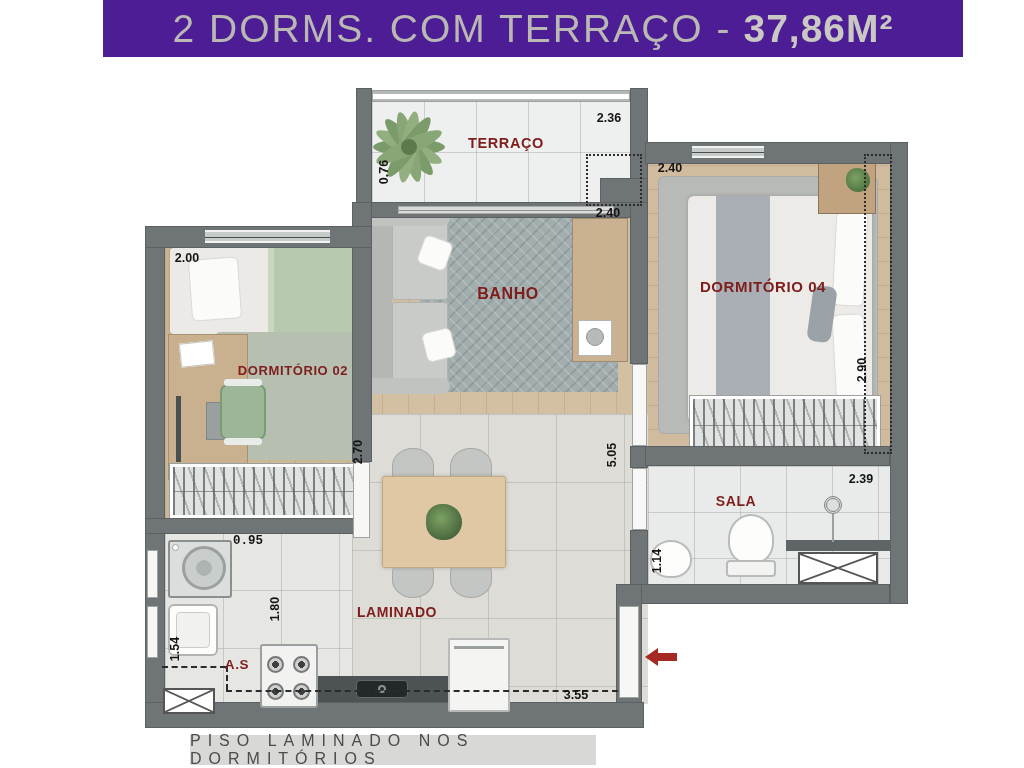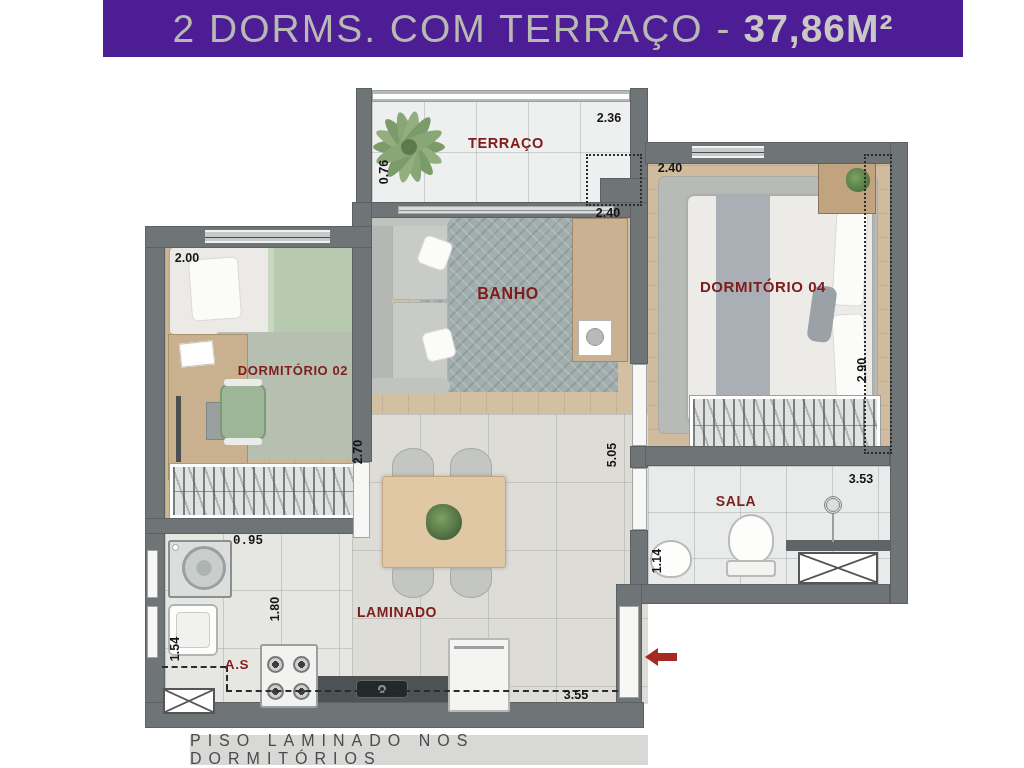--- a/index.html
+++ b/index.html
@@ -21,21 +21,21 @@
                    repeating-linear-gradient(-45deg,rgba(0,0,0,.10) 0 2px,transparent 2px 9px),#a2aeae;}
   .dim{font-size:12.5px;font-weight:bold;color:#141414;white-space:nowrap;width:44px;height:15px;
        display:flex;align-items:center;justify-content:center;transform:translate(-50%,-50%);}
   .dim.rot{transform:translate(-50%,-50%) rotate(-90deg);}
   .room-label{font-weight:bold;color:#7f1d1d;letter-spacing:.6px;white-space:nowrap;transform:translate(-50%,-50%);}
   .xbox{background:#fff;border:2px solid #555;}
   .header{position:absolute;left:75px;top:0;width:860px;height:57px;background:#4c1d95;
           display:flex;align-items:center;justify-content:center;color:#b9b8b3;margin-left:28px;}
   .header .t{font-size:39px;letter-spacing:2px;font-weight:normal;}
   .header .a{font-size:39px;letter-spacing:1px;font-weight:bold;color:#c9c8c3;margin-left:12px;}
-  .footer{position:absolute;left:190px;top:735px;width:458px;height:30px;background:#d8d8d6;
+  .footer{position:absolute;left:190px;top:735px;width:406px;height:30px;background:#d8d8d6;
           display:flex;align-items:center;justify-content:center;font-size:16px;letter-spacing:7px;color:#4b4b4b;}
   .rail{background:linear-gradient(#b4b8b7 0 3px,#fdfdfd 3px 8px,#b4b8b7 8px 100%);border:1px solid #9aa09f;}
   .slidedoor{background:linear-gradient(#d9dbda 0 3px,#8d9392 3px 4px,#d9dbda 4px 100%);border:1px solid #a7acab;}
   .pillow{background:#fbfbfa;border:1px solid #d9d9d5;border-radius:6px;}
   .chair-t{background:#c3c6c3;border:1px solid #a6a9a6;border-radius:50% 50% 10px 10px;}
   .chair-b{background:#c3c6c3;border:1px solid #a6a9a6;border-radius:10px 10px 50% 50%;}
   .burner{width:17px;height:17px;border-radius:50%;border:2px solid #777;background:radial-gradient(circle,#3c4041 35%,#cfd1d0 36%);}
 </style>
 </head>
 <body>
@@ -191,21 +191,21 @@
   <div class="room-label" style="left:397px;top:612px;font-size:14px;">LAMINADO</div>
   <div class="room-label" style="left:237px;top:616px;font-size:13.5px;margin-top:48px;">A.S</div>
 
   <div class="dim" style="left:609px;top:117px;">2.36</div>
   <div class="dim rot" style="left:383px;top:172px;">0.76</div>
   <div class="dim" style="left:670px;top:167px;">2.40</div>
   <div class="dim" style="left:608px;top:212px;">2.40</div>
   <div class="dim" style="left:180px;top:257px;margin-left:7px;">2.00</div>
   <div class="dim rot" style="left:861px;top:370px;">2.90</div>
   <div class="dim rot" style="left:357px;top:452px;">2.70</div>
-  <div class="dim" style="left:861px;top:478px;">3.53</div>
+  <div class="dim" style="left:861px;top:478px;">2.39</div>
   <div class="dim rot" style="left:656px;top:561px;">1.14</div>
   <div class="dim rot" style="left:611px;top:455px;">5.05</div>
   <div class="dim" style="left:248px;top:540px;font-family:Liberation Mono, monospace;">0.95</div>
   <div class="dim rot" style="left:274px;top:609px;">1.80</div>
   <div class="dim rot" style="left:174px;top:649px;">1.54</div>
   <div class="dim" style="left:576px;top:694px;">3.55</div>
 
   <div style="left:644px;top:646px;width:34px;height:22px;">
     <svg width="34" height="22" viewBox="0 0 34 22">
         <path d="M1 11 L14 2 L14 7 L33 7 L33 15 L14 15 L14 20 Z" fill="#a62a24"></path>

